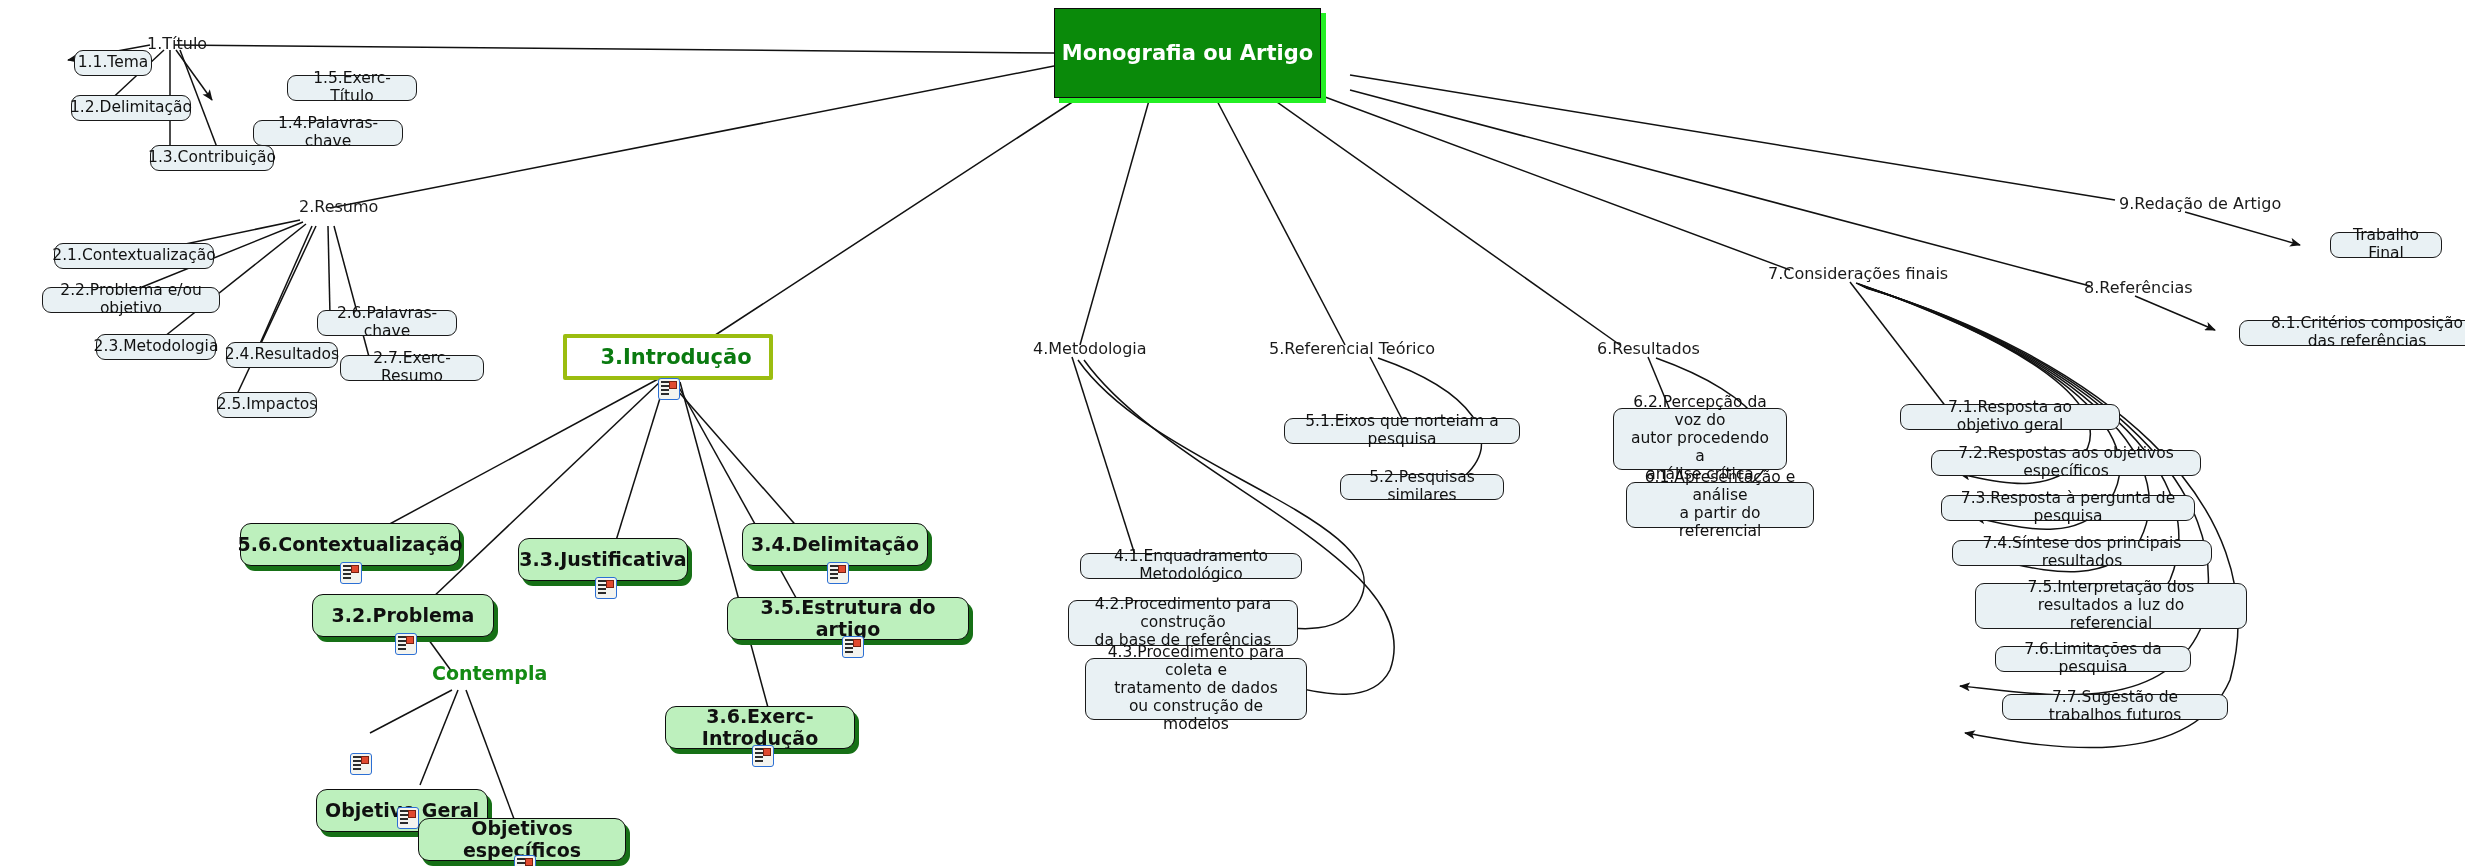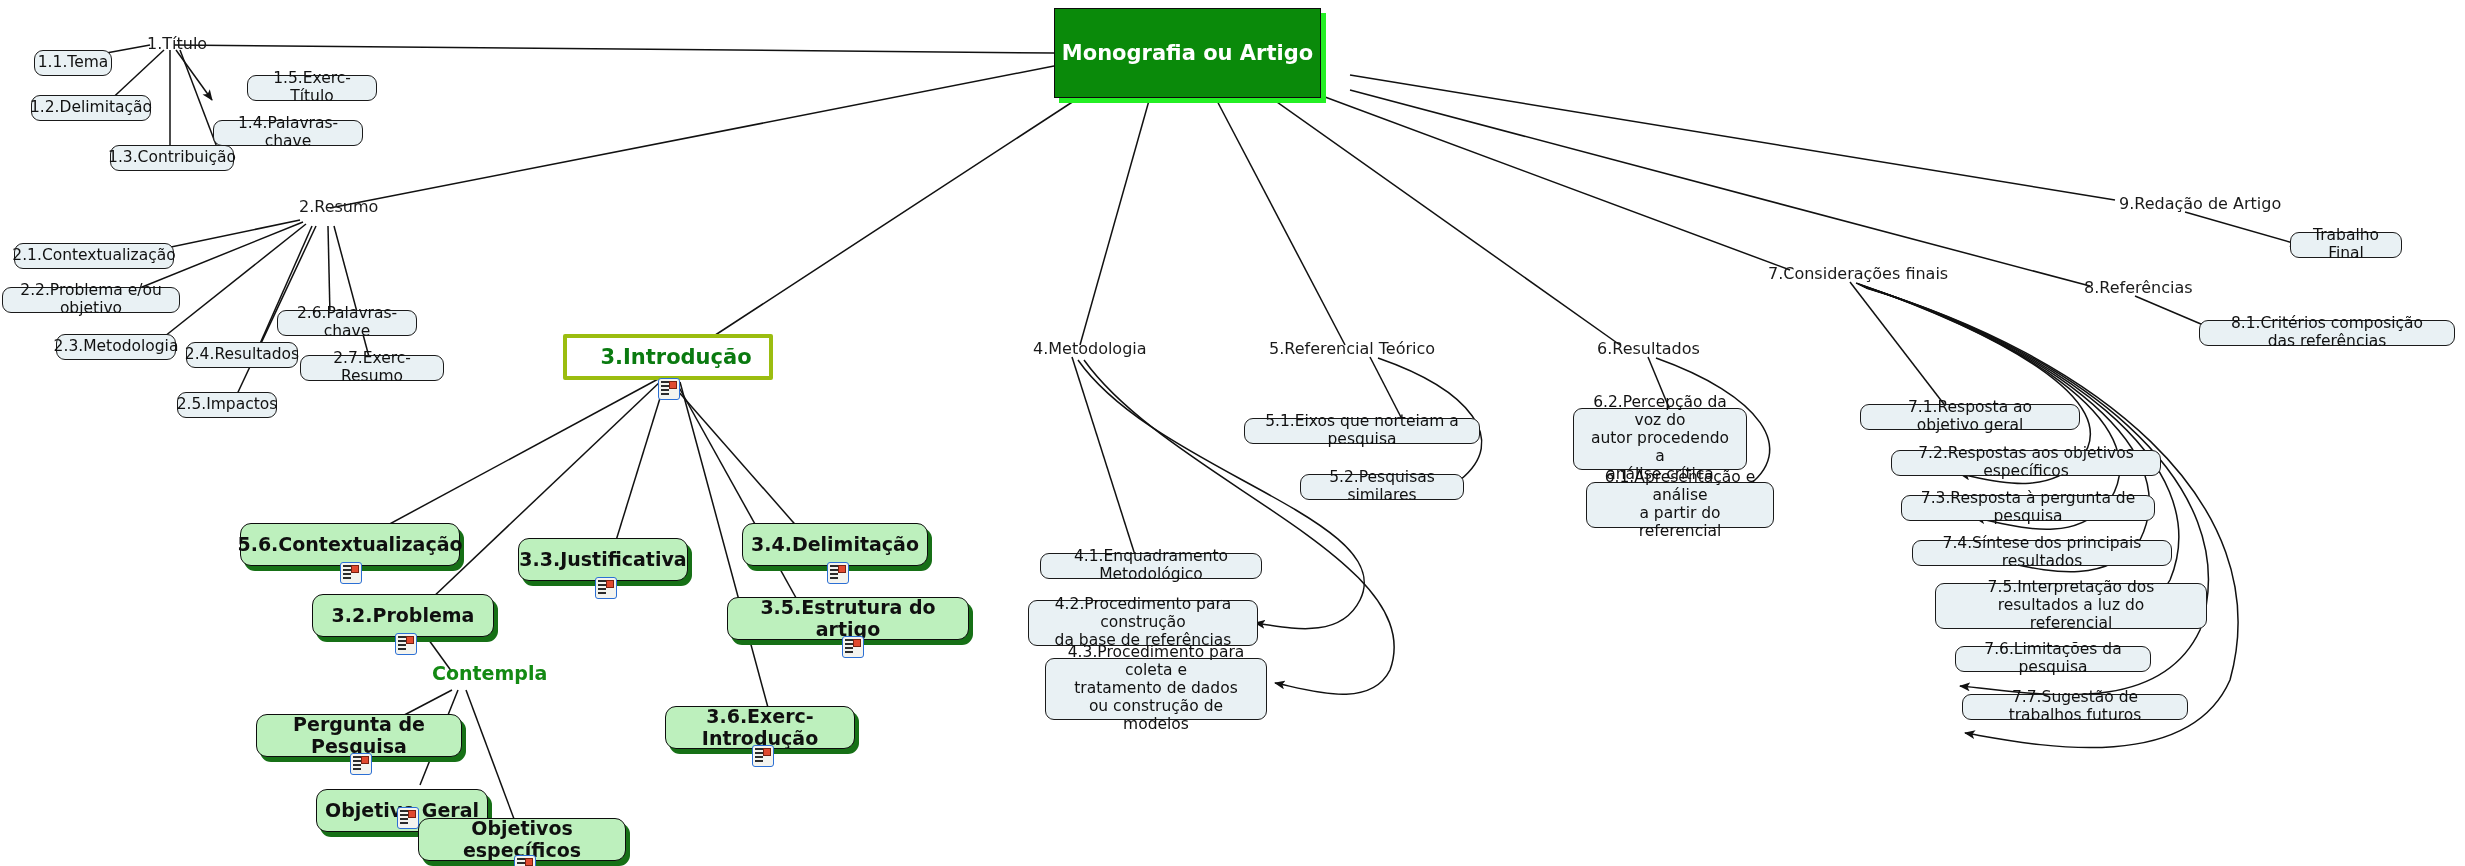--- a/index.html
+++ b/index.html
@@ -6,21 +6,21 @@
   body{font-family:"DejaVu Sans","Liberation Sans",sans-serif;}
   #canvas{position:relative;width:2465px;height:866px;background:#ffffff;overflow:hidden;}
   #edges{position:absolute;left:0;top:0;width:2465px;height:866px;pointer-events:none;}
 
   
   .node{position:absolute;box-sizing:border-box;display:flex;align-items:center;
         justify-content:center;text-align:center;line-height:1.15;}
 
   
   .n-plain{background:#e9f1f4;border:1.4px solid #1a1a1a;border-radius:9px;
-           color:#111111;font-size:15.5px;padding:4px 15px;}
+           color:#111111;font-size:15.5px;padding:4px 15px;margin-left:40px;}
 
   
   .n-label{color:#1a1a1a;font-size:16px;background:transparent;border:0;white-space:nowrap;}
 
   
   .n-root{background:#0a8a0a;border:1.6px solid #0c0c0c;color:#ffffff;
           font-weight:bold;font-size:21px;border-radius:0;
           box-shadow:5px 5px 0 0 #24ef24;}
 
   
@@ -210,23 +210,20 @@
 
   <div class="node n-green" style="left:665px;top:706px;width:190px;height:43px;">
     <span>3.6.Exerc-Introdução</span>
     </div>
   <span class="note-badge" style="left:752px;top:745px;"></span>
 
   <div class="node n-greentext" style="left:404px;top:663px;margin-left:28px;">
     <span>Contempla</span>
     </div>
 
-  <div class="node n-green" style="left:256px;top:714px;width:206px;height:43px;">
-    <span>Pergunta de Pesquisa</span>
-    </div>
   <span class="note-badge" style="left:350px;top:753px;"></span>
 
   <div class="node n-green" style="left:316px;top:768px;width:172px;height:43px;margin-top:21px;">
     <span>Objetivo Geral</span>
     </div>
   <span class="note-badge" style="left:397px;top:807px;"></span>
 
   <div class="node n-green" style="left:418px;top:818px;width:208px;height:43px;">
     <span>Objetivos específicos</span>
     </div>

